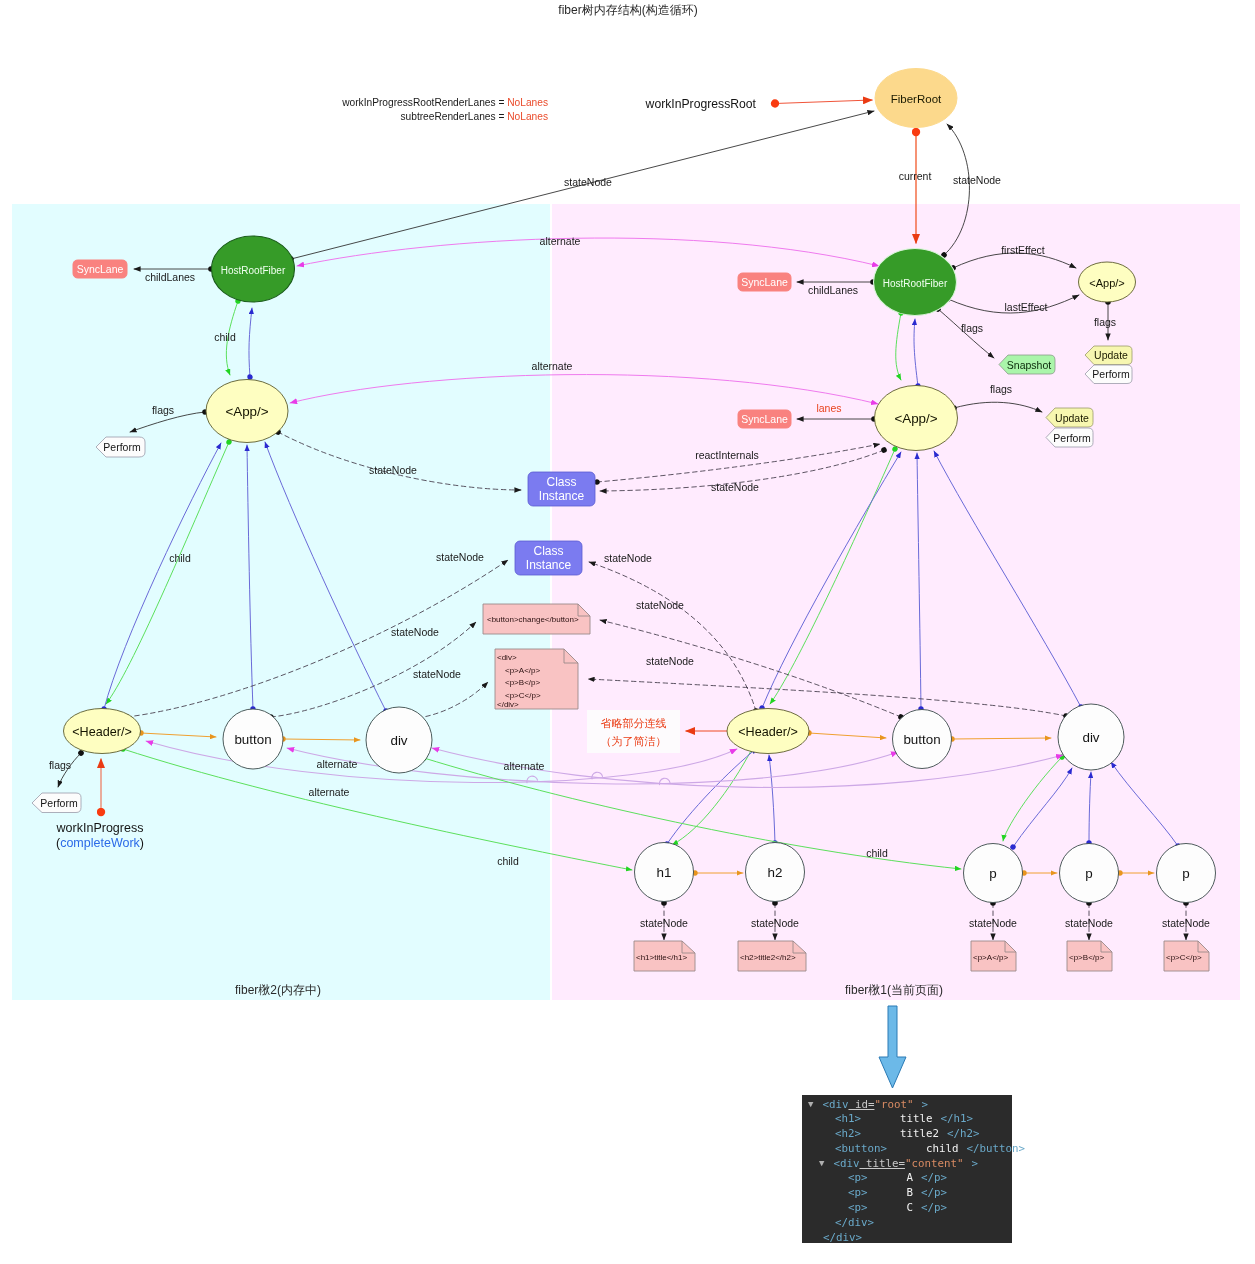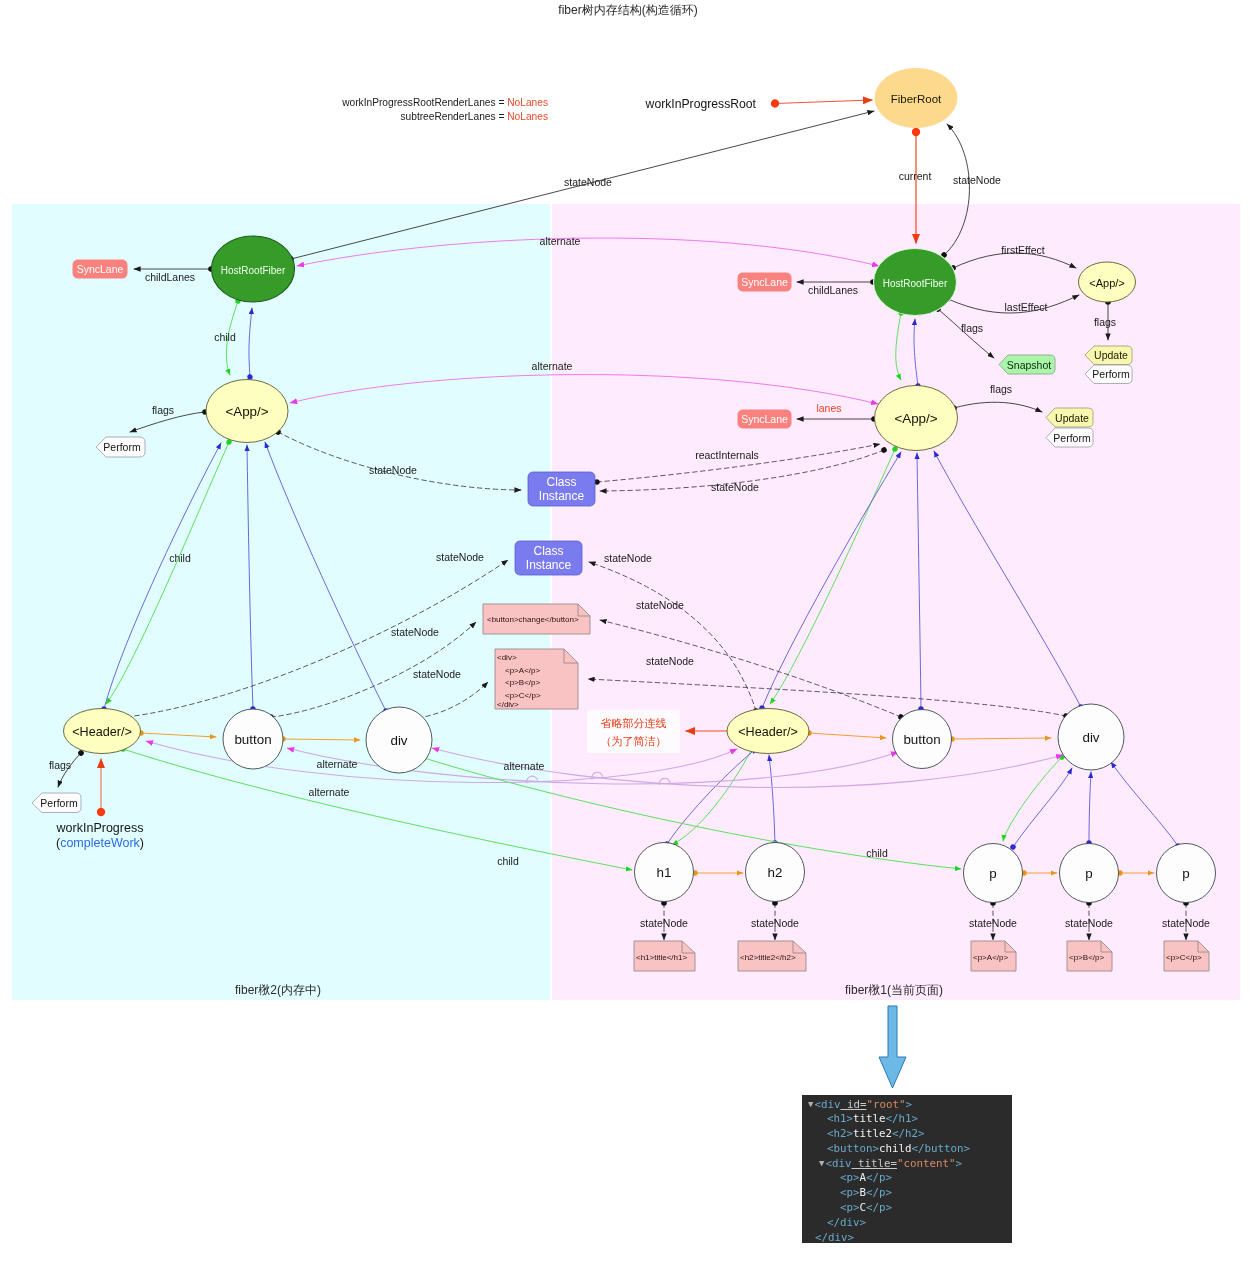--- a/index.html
+++ b/index.html
@@ -10,24 +10,24 @@
   #codeblock{position:absolute;left:802px;top:1095px;width:210px;height:148px;
     font-family:"DejaVu Sans Mono",monospace;font-size:10.8px;line-height:14.8px;
     padding:2.5px 0 0 6px;box-sizing:border-box;color:#d6d6d6;letter-spacing:0px;}
   #codeblock .cl{white-space:pre;}
   #codeblock .i0c{padding-left:7px;}
   #codeblock .i0{padding-left:0px;}
   #codeblock .i0b{padding-left:11px;}
   #codeblock .i1{padding-left:19px;}
   #codeblock .i2{padding-left:32px;}
   #codeblock .tri{color:#b0b0b0;font-size:9px;margin-right:1px;display:inline-block;transform:translateY(-1px);}
-  #codeblock .tg{color:#6aa9c9;}
+  #codeblock .tg{color:#6aa9c9;margin-left:8px;}
   #codeblock .at{color:#c9c9c9;text-decoration:underline;}
   #codeblock .vl{color:#d98b63;}
-  #codeblock .tx{color:#f2f2f2;}
+  #codeblock .tx{color:#f2f2f2;margin-left:39px;}
   #watermark{position:absolute;left:1062px;top:1284px;font-family:"Liberation Sans",sans-serif;
     font-size:18px;color:#c6c6c6;letter-spacing:0px;white-space:nowrap;}
 </style>
 </head>
 <body>
 
 <div id="stage">
 <svg id="diagram" width="1255" height="1264" viewBox="0 0 1255 1264" xmlns="http://www.w3.org/2000/svg">
   <defs>
     <marker id="ah-black" markerWidth="7" markerHeight="5.4" refX="6.6" refY="2.7" orient="auto" markerUnits="userSpaceOnUse">

